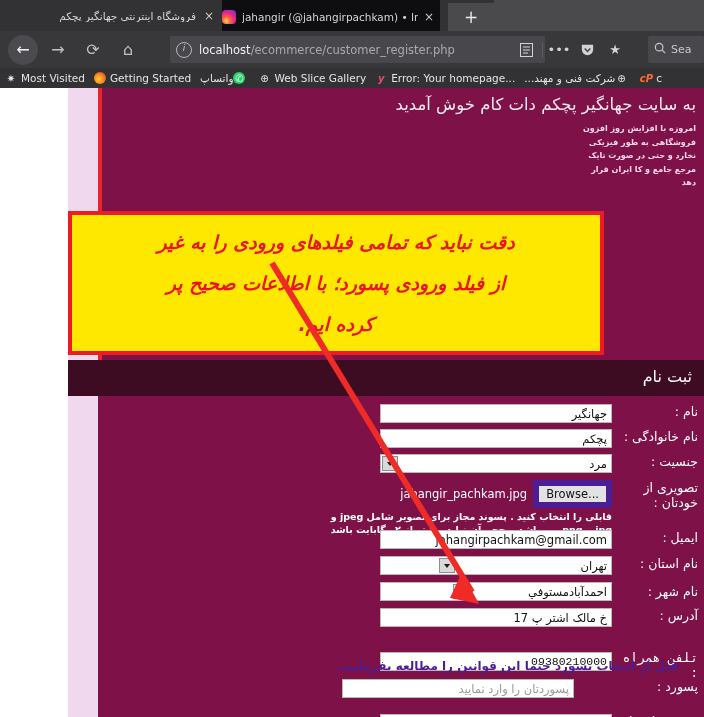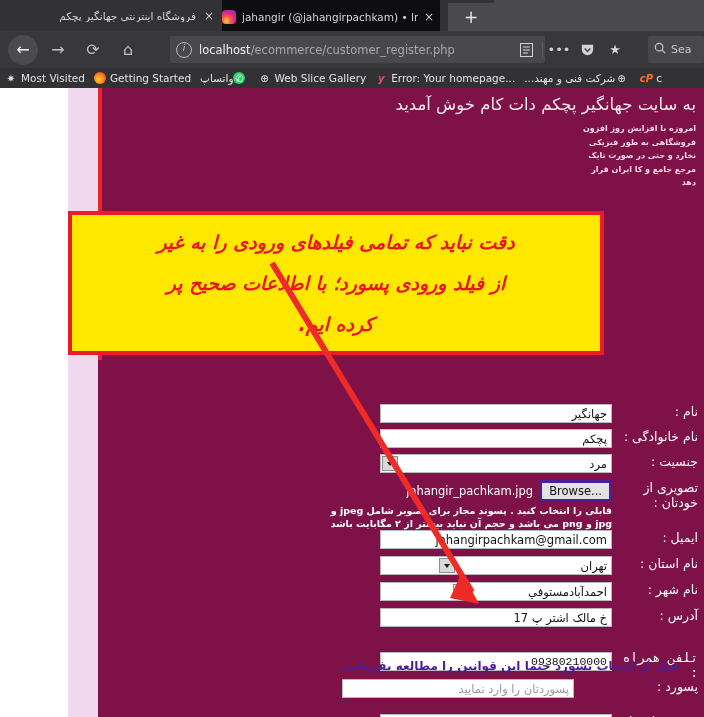--- a/index.html
+++ b/index.html
@@ -84,21 +84,21 @@
   .select{position:relative;}
   .select .arrow{position:absolute;left:1px;top:1px;width:16px;height:15px;background:#d9d9d9;
          border:1px solid #8d8d8d;box-sizing:border-box;display:flex;align-items:center;justify-content:center;}
   .select .arrow i{display:block;width:0;height:0;border-left:3.5px solid transparent;
          border-right:3.5px solid transparent;border-top:4px solid #1b1b1b;}
 
   .uploadrow{position:absolute;left:0;width:606px;display:flex;align-items:flex-start;justify-content:flex-end;}
   .uploadcell{width:324px;flex:0 0 324px;display:flex;flex-direction:column;align-items:flex-end;}
   .uploadline{display:flex;align-items:center;justify-content:flex-end;width:100%;}
   .filename{font-size:11.5px;color:#ffffff;margin-right:6px;white-space:nowrap;}
-  .browse{background:#e2e2e2;border:3px solid #4c1d95;font-size:11.5px;color:#111;padding:1px 7px;white-space:nowrap;}
+  .browse{background:#e2e2e2;border:6px solid #4c1d95;font-size:11.5px;color:#111;padding:1px 7px;white-space:nowrap;}
   .uphint{direction:rtl;text-align:right;color:#ffffff;font-size:9.5px;line-height:13px;
           font-weight:bold;width:316px;margin-top:2px;}
 
   .notice{position:absolute;left:0;width:606px;text-align:right;direction:rtl;color:#4c1d95;
           font-size:12px;font-weight:bold;padding-right:26px;box-sizing:border-box;}
 
   .arrow-svg{position:absolute;left:98px;top:88px;width:606px;height:629px;pointer-events:none;}
 </style>
 </head>
 <body>
@@ -202,20 +202,23 @@
 
     <div class="welcome">به سایت جهانگیر پچکم دات کام خوش آمدید</div>
     <div class="intro">امروزه با افزایش روز افزون فروشگاهی به طور فیزیکی نخارد و حتی در صورت تایک مرجع جامع و کا ایران قرار دهد</div>
 
     <div class="banner">
       <p>دقت نباید که تمامی فیلدهای ورودی را به غیر</p>
       <p>از فیلد ورودی پسورد؛ با اطلاعات صحیح پر</p>
       <p>کرده ایم.</p>
     </div>
 
+    <div class="sectionbar">
+      <span class="stitle">ثبت نام</span>
+    </div>
 
     <div class="form">
 
       <div class="row" style="top:33px;">
         <div class="field">
           <span class="val">پچکم</span>
         </div>
         <div class="lbl">نام خانوادگی :</div>
       </div>
 
@@ -258,21 +261,21 @@
       <div class="row" style="top:160px;">
         <div class="field select">
           <span class="arrow" style="left:58px;">
               <i></i>
             </span>
           <span class="val">تهران</span>
         </div>
         <div class="lbl">نام استان :</div>
       </div>
 
-      <div class="row" style="top:186px;">
+      <div class="row" style="top:186px;align-items:center;">
         <div class="field select">
           <span class="arrow" style="left:72px;">
               <i></i>
             </span>
           <span class="val">احمدآبادمستوفي</span>
         </div>
         <div class="lbl">نام شهر :</div>
       </div>
 
       <div class="row" style="top:212px;">

